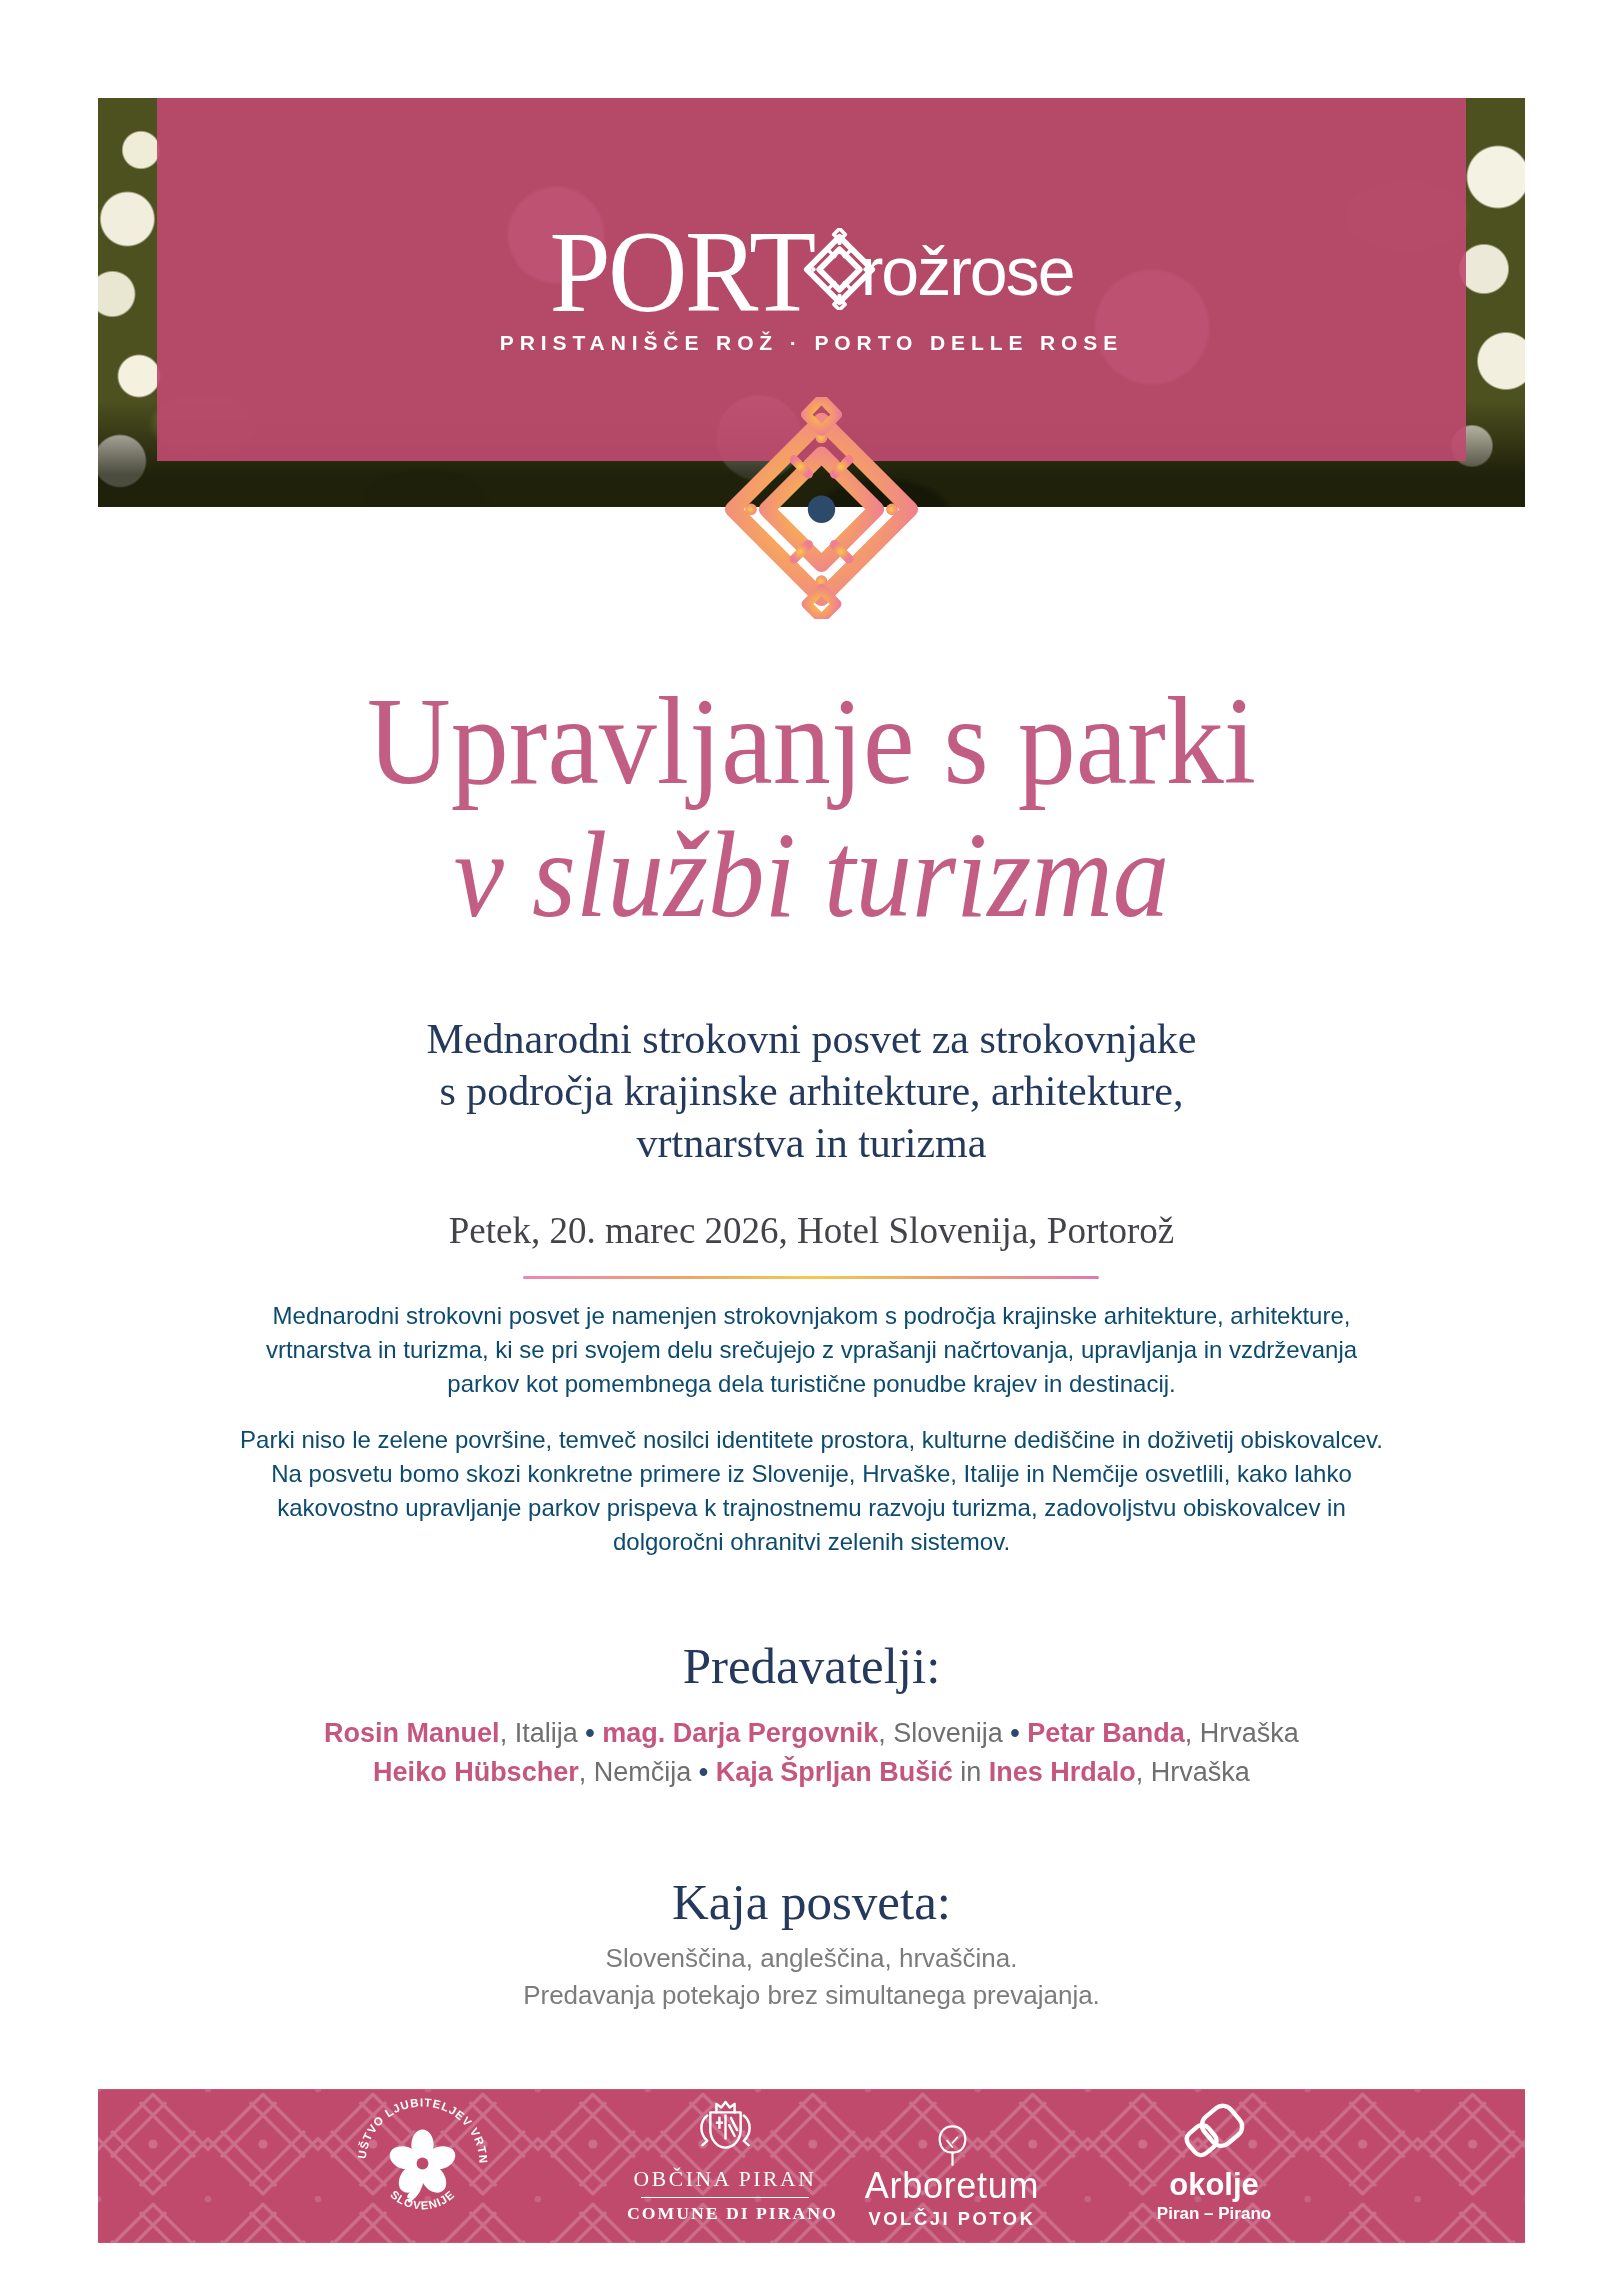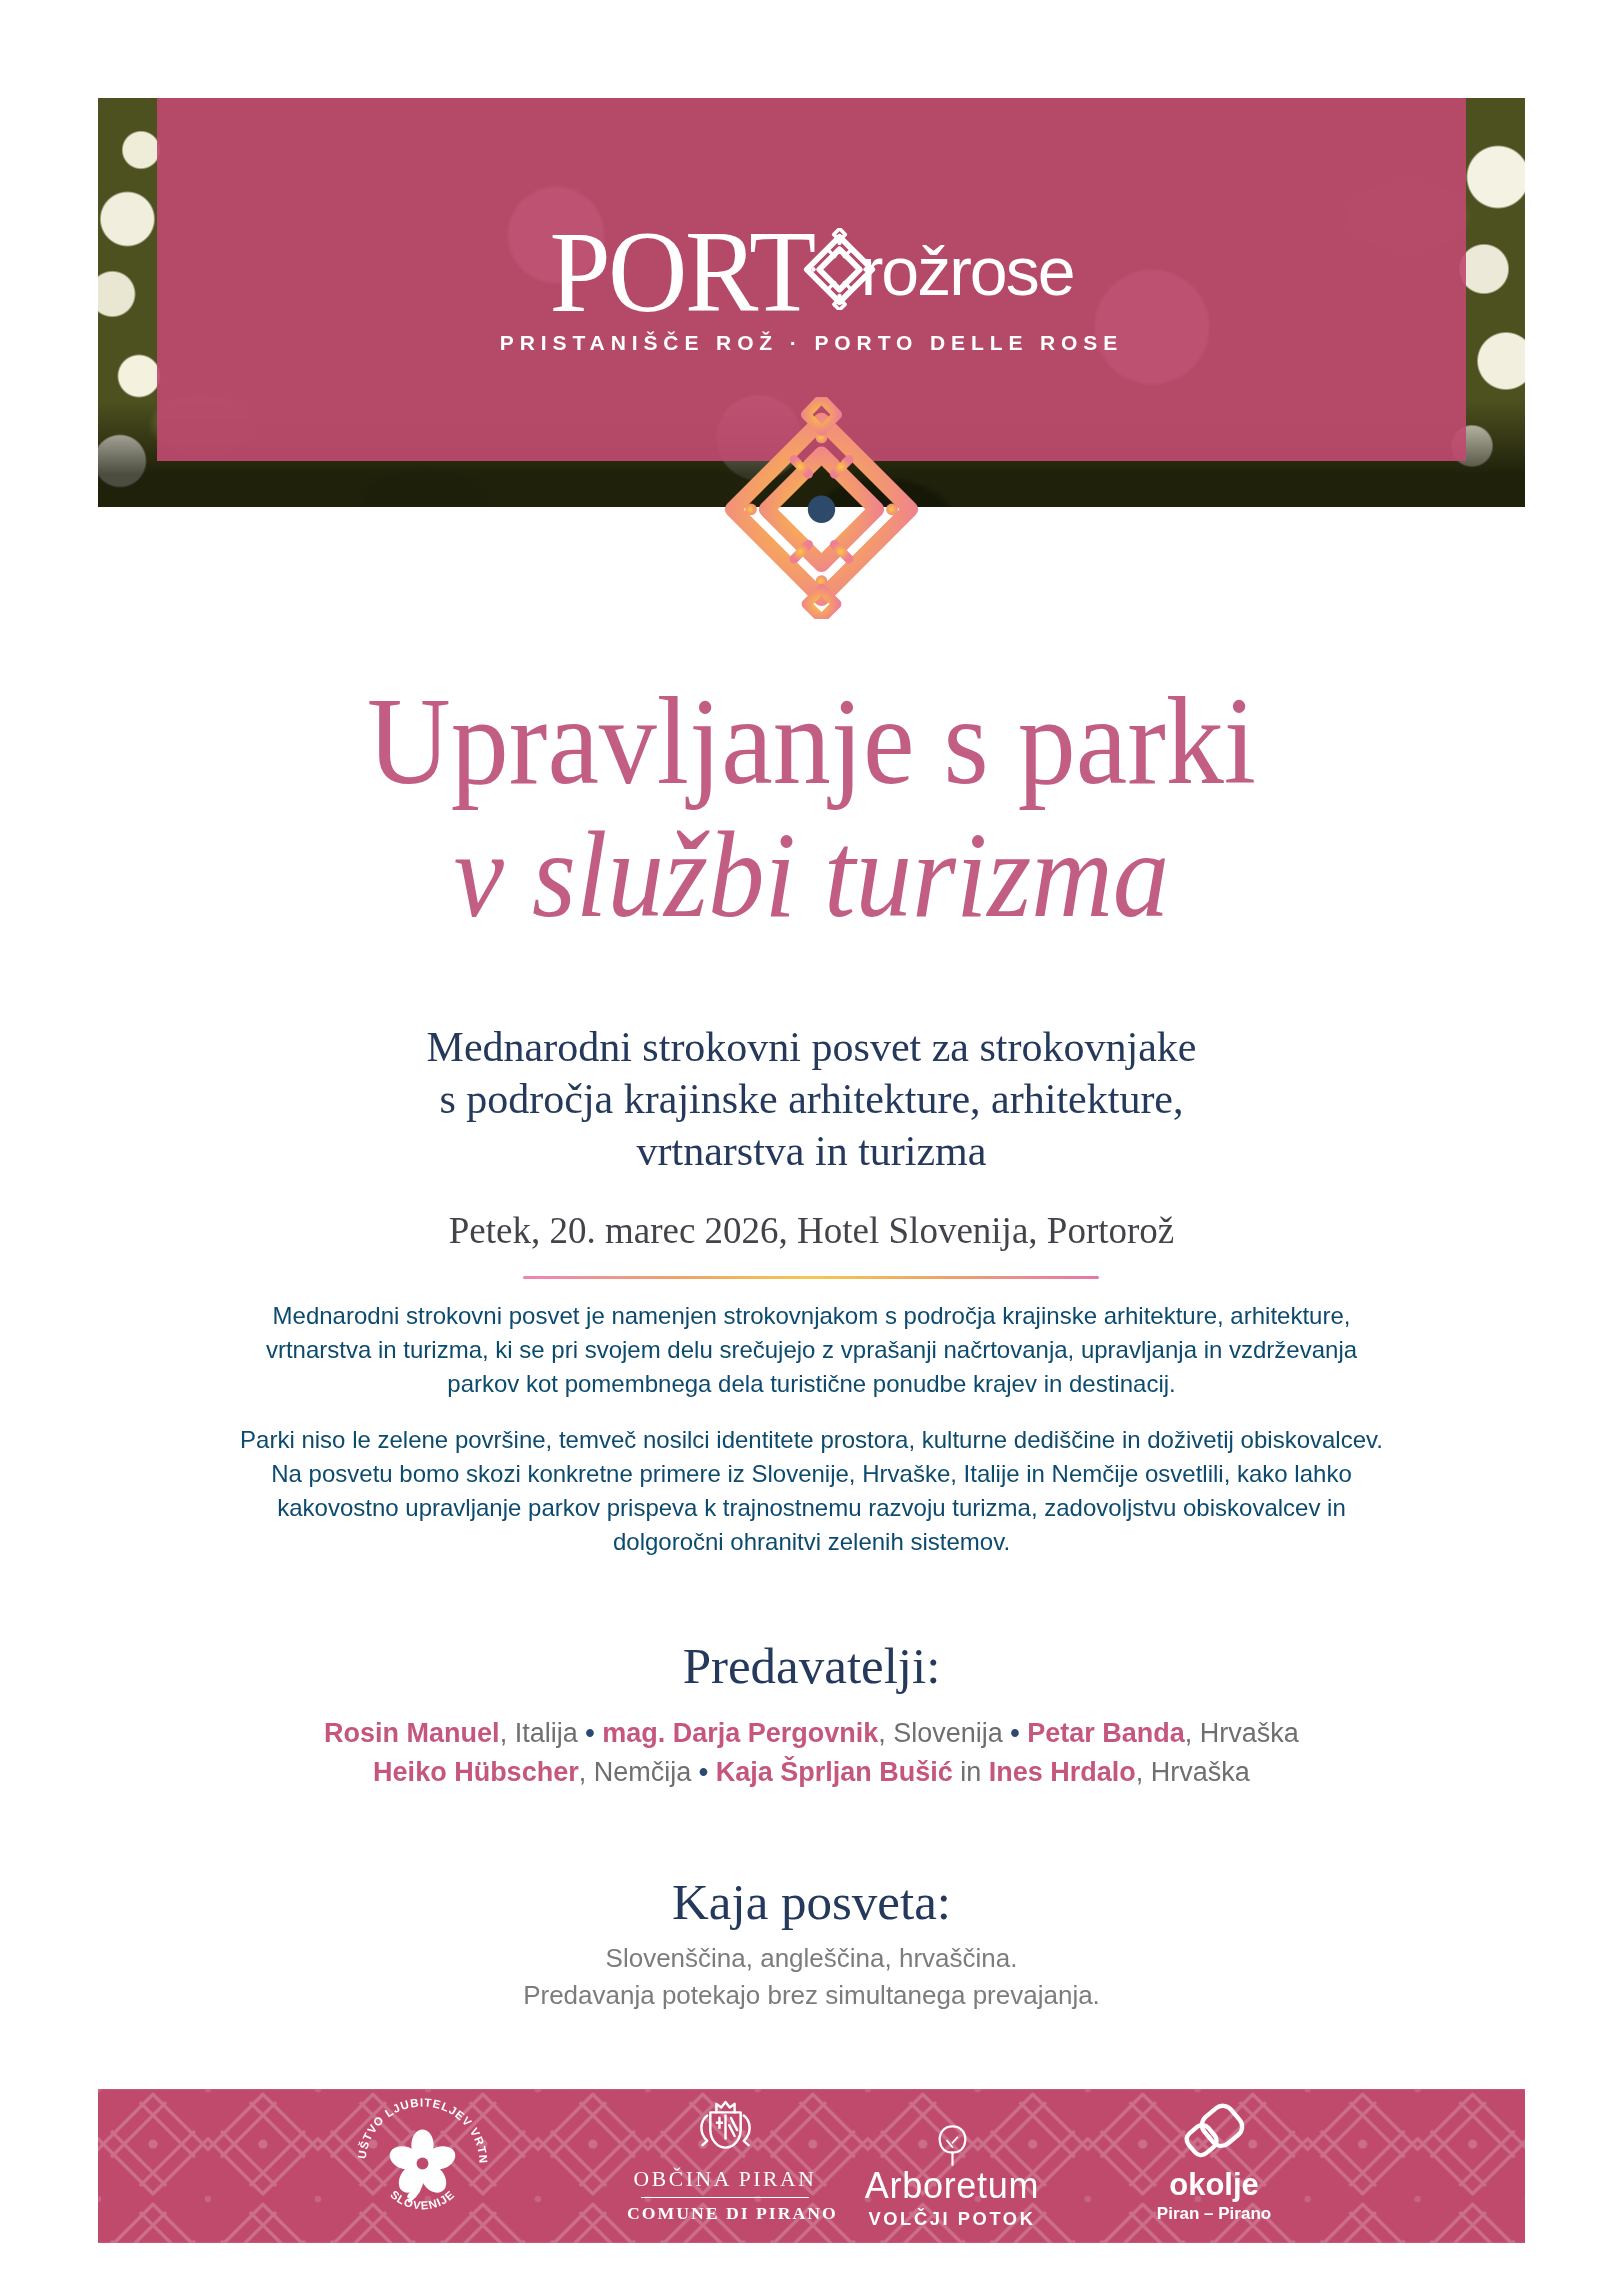--- a/index.html
+++ b/index.html
@@ -43,21 +43,21 @@
   
   .ornament{position:absolute;left:717px;top:397px;}
 
   
   .title{position:absolute;left:0;top:674px;width:100%;text-align:center;
     font-family:"Liberation Serif", serif;color:#c25e83;}
   .title-line1{font-size:116px;line-height:134px;transform:scaleY(1.08);}
   .title-line2{font-size:113px;line-height:134px;font-style:italic;transform:scaleY(1.08);}
 
   .subtitle{position:absolute;left:0;top:1013px;width:100%;text-align:center;
-    font-family:"Liberation Serif", serif;color:#24395c;font-size:42px;line-height:52px;margin-top:8px;}
+    font-family:"Liberation Serif", serif;color:#24395c;font-size:42px;line-height:52px;}
 
   .date-line{position:absolute;left:0;top:1209px;width:100%;text-align:center;
     font-family:"Liberation Serif", serif;color:#43434a;font-size:37px;}
 
   .divider{position:absolute;left:523px;top:1276px;width:576px;height:3.3px;border-radius:2px;
     background:linear-gradient(90deg,#eb86b8 0%,#eda468 28%,#f3c951 50%,#eda468 72%,#e478ad 100%);}
 
   .para{position:absolute;left:0;width:100%;text-align:center;color:#0c4a6e;
     font-size:24px;line-height:34px;}
   .para div{white-space:nowrap;}

